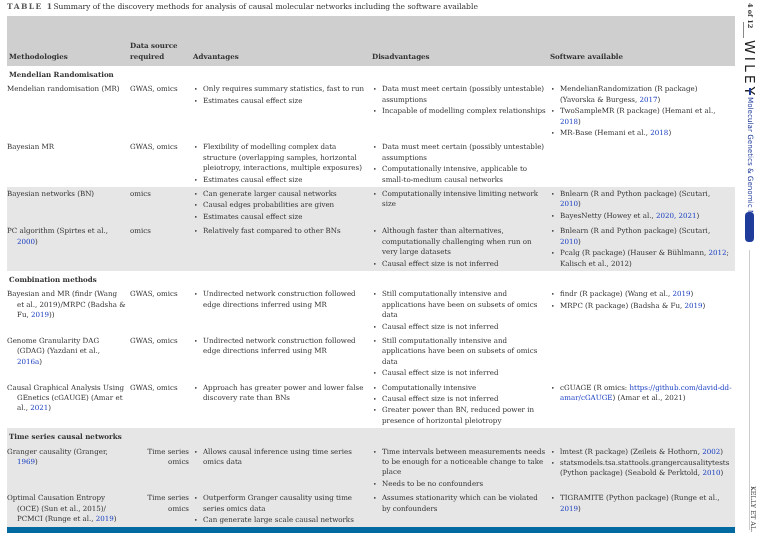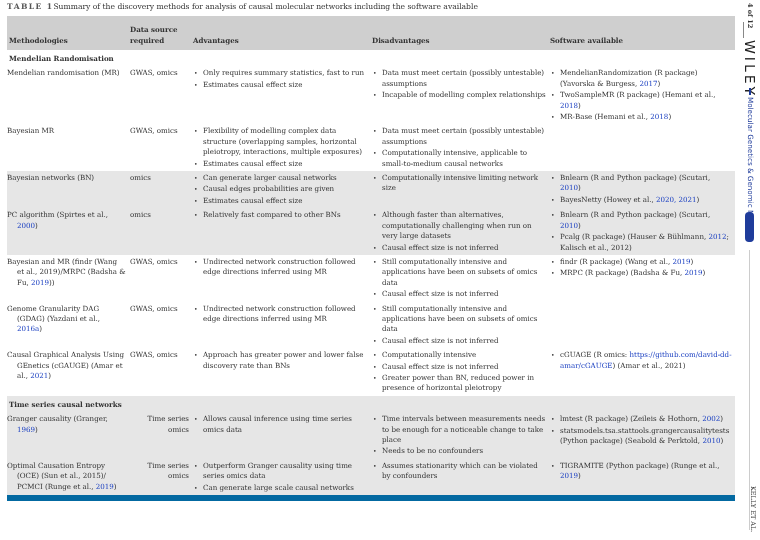--- a/index.html
+++ b/index.html
@@ -4,21 +4,21 @@
 <style>
   * { box-sizing: border-box; margin: 0; padding: 0; }
   html, body { width: 760px; height: 540px; background: #fff; overflow: hidden; }
   body { font-family: "DejaVu Serif", "Liberation Serif", serif; color: #333; position: relative; }
   .caption { position: absolute; left: 7px; top: 2px; font-size: 7.6px; color: #333; white-space: nowrap; }
   .caption .label { font-weight: bold; letter-spacing: 1.4px; color: #555; }
   .table-wrap { position: absolute; left: 7px; top: 16px; width: 728px; }
   table { border-collapse: collapse; width: 728px; font-size: 7.1px; line-height: 10.4px; table-layout: fixed; }
   col.c1 { width: 121px; } col.c2 { width: 63px; } col.c3 { width: 179px; } col.c4 { width: 178px; } col.c5 { width: 187px; }
   thead tr { background: #cfcfcf; }
-  th { text-align: left; font-weight: bold; vertical-align: bottom; padding: 3px 2px 4px 2px; height: 34px; color: #333; }
+  th { text-align: left; font-weight: bold; vertical-align: bottom; padding: 3px 2px 4px 2px; height: 50px; color: #333; }
   td { vertical-align: top; padding: 2px 2px 2px 2px; margin-left: 46px; }
   tr.section td { font-weight: bold; padding-top: 4px; padding-bottom: 2px; }
   tbody.shaded tr { background: #e6e6e6; }
   .method { padding-left: 10px; text-indent: -10px; }
   ul { list-style: none; }
   ul li { position: relative; padding-left: 10px; }
   ul li::before { content: "•"; position: absolute; left: 1px; top: 0; font-size: 6px; }
   ul li + li { margin-top: 1px; }
   .cite { color: #1a3fc1; }
   .center { text-align: right; }
@@ -146,20 +146,23 @@
           </td>
           <td>
             <ul>
               <li><span>Bnlearn (R and Python package) (Scutari, </span><span class="cite">2010</span><span>)</span></li>
               <li><span>Pcalg (R package) (Hauser &amp; Bühlmann, </span><span class="cite">2012</span><span>; Kalisch et al., 2012)</span></li>
             </ul>
           </td>
         </tr>
       </tbody>
       <tbody>
+        <tr class="section">
+          <td colspan="5">Combination methods</td>
+        </tr>
         <tr>
           <td class="method"><span>Bayesian and MR (findr (Wang et al., 2019)/MRPC (Badsha &amp; Fu, </span><span class="cite">2019</span><span>))</span></td>
           <td>GWAS, omics</td>
           <td>
             <ul>
               <li>Undirected network construction followed edge directions inferred using MR</li>
             </ul>
           </td>
           <td>
             <ul>

